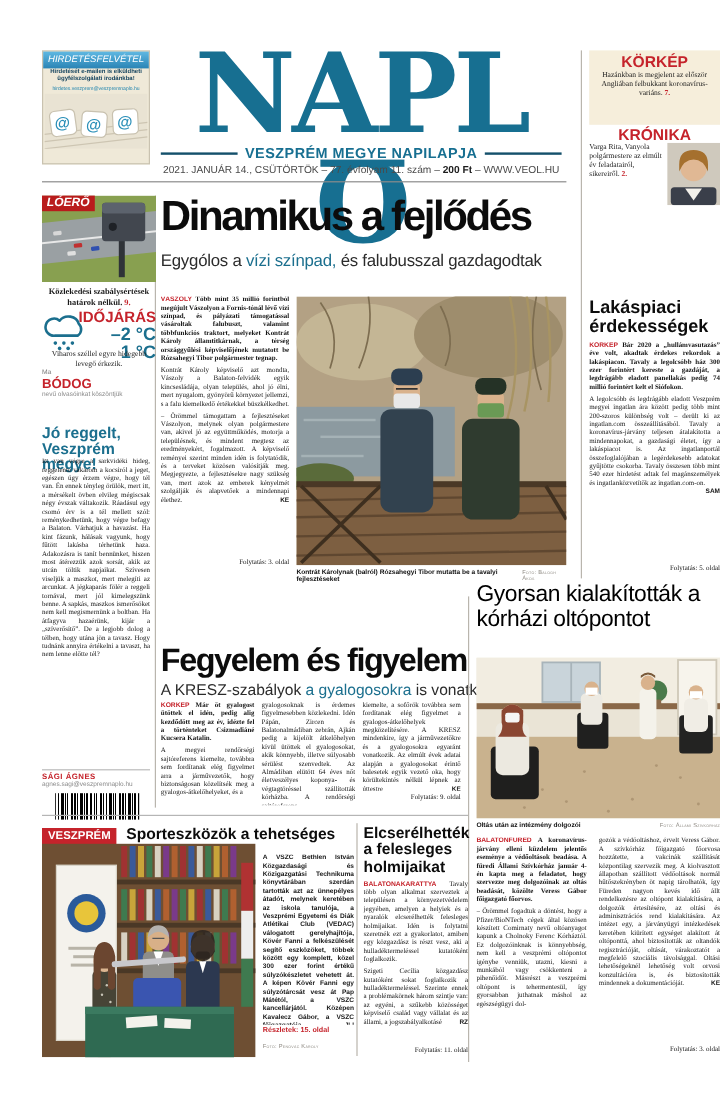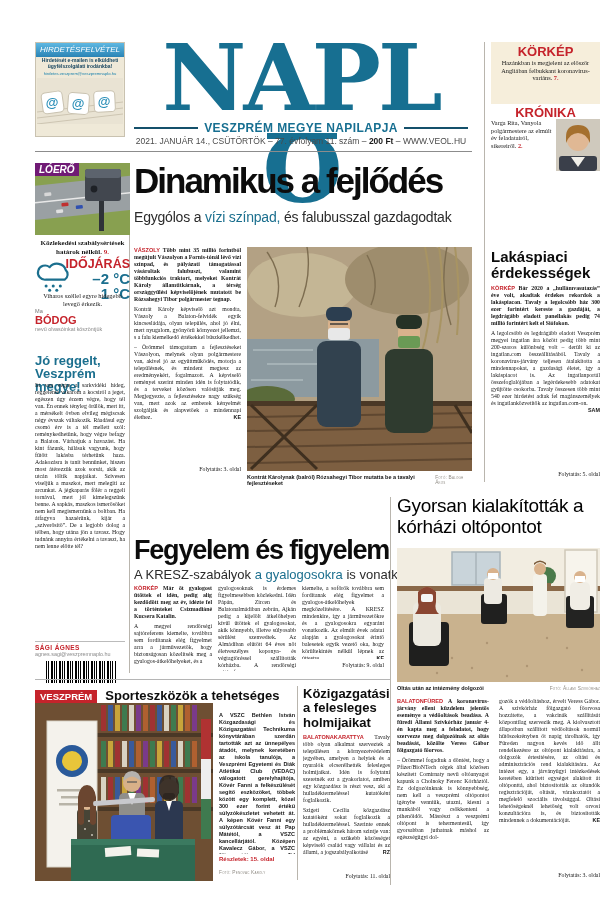--- a/index.html
+++ b/index.html
@@ -42,21 +42,21 @@
   .h-fegyelem{font-family:"Liberation Sans",sans-serif;font-weight:bold;font-size:27px;line-height:1;
               letter-spacing:-1.2px;color:#0c0c0c}
   .sub-fegyelem{font-family:"Liberation Sans",sans-serif;font-size:13px;color:#2b2b2b}
   .h-olto{font-family:"Liberation Sans",sans-serif;font-size:19px;line-height:1.12;color:#000;letter-spacing:-.3px}
   .h-lakas{font-family:"Liberation Sans",sans-serif;font-weight:bold;font-size:15px;line-height:1.05;color:#0c0c0c}
   .h-csere{font-family:"Liberation Sans",sans-serif;font-weight:bold;font-size:13px;line-height:1.1;color:#0c0c0c}
   .h-atleta{font-family:"Liberation Sans",sans-serif;font-weight:bold;font-size:13px;color:#0c0c0c}
   .h-greeting{font-family:"Liberation Sans",sans-serif;font-weight:bold;font-size:13px;line-height:1;color:#1b6f8e}
 
   
-  .loero-label{position:absolute;left:0;top:0;background:#701a75;color:#fff;
+  .loero-label{position:absolute;left:0;top:0;background:#b91c1c;color:#fff;
                font-family:"Liberation Sans",sans-serif;font-weight:bold;font-style:italic;
                font-size:10px;padding:1px 4px}
   .loero-cap{font-size:7px;line-height:8.5px;font-weight:bold;color:#1a1a1a}
   .weather-label{font-size:12.5px;text-align:right}
   .temp{font-family:"Liberation Sans",sans-serif;font-weight:bold;color:#1b6f8e;font-size:15px;
         line-height:1;text-align:right}
   .weather-text{font-size:6.4px;line-height:7.6px;text-align:center;color:#222}
   .nameday-prefix{font-family:"Liberation Sans",sans-serif;font-size:5.6px;color:#777}
   .nameday-name{font-family:"Liberation Sans",sans-serif;font-weight:bold;font-size:11px;color:#c5232b;line-height:1.1}
   .nameday-suffix{font-family:"Liberation Sans",sans-serif;font-size:5.4px;color:#8a8a8a}
@@ -285,21 +285,21 @@
     <p class="bt">A megyei rendőrségi sajtóreferens kiemelte, továbbra sem fordítanak elég figyelmet arra a járművezetők, hogy biztonságosan közelítsék meg a gyalogos-átkelőhelyeket, és a</p>
   </div>
   <div class="abs bt clip" style="left:218px;top:585px;width:78px;height:86px">gyalogosoknak is érdemes figyelmesebben közlekedni. Idén Pápán, Zircen és Balatonalmádiban zebrán, Ajkán pedig a kijelölt átkelőhelyen kívül ütöttek el gyalogosokat, akik könnyebb, illetve súlyosabb sérülést szenvedtek. Az Almádiban elütött 64 éves nőt életveszélyes koponya- és végtagtöréssel szállították kórházba. A rendőrségi sajtóreferens</div>
   <div class="abs clip" style="left:302px;top:585px;width:82px;height:74px">
     <p class="bt"><span>kiemelte, a sofőrök továbbra sem fordítanak elég figyelmet a gyalogos-átkelőhelyek megközelítésére. A KRESZ mindenkire, így a járművezetőkre és a gyalogosokra egyaránt vonatkozik. Az elmúlt évek adatai alapján a gyalogosokat érintő balesetek egyik vezető oka, hogy körültekintés nélkül lépnek az úttestre</span><span class="sig">KE</span></p>
   </div>
   <div class="abs cont" style="left:302px;top:662px;width:82px">Folytatás: 9. oldal</div>
 
   <div class="abs vrule" style="left:390px;top:497px;height:388px"></div>
 
-  <div class="abs h-olto" style="left:397px;top:495px;width:203px">Gyorsan kialakították a kórházi oltópontot</div>
+  <div class="abs h-olto" style="left:397px;top:485px;width:203px">Gyorsan kialakították a kórházi oltópontot</div>
 
   <svg class="abs" style="left:397px;top:548px" width="203" height="134" viewBox="0 0 203 134">
     <rect width="203" height="134" fill="#eae4d6"></rect>
     <rect x="0" y="0" width="203" height="40" fill="#f2ede1"></rect>
     <rect x="0" y="38" width="203" height="5" fill="#8a6848"></rect>
     <rect x="55" y="4" width="48" height="33" fill="#c9d4da" stroke="#a8b4ba" stroke-width="1.5"></rect>
     <line x1="79" y1="4" x2="79" y2="37" stroke="#a8b4ba" stroke-width="1.5"></line>
     <rect x="168" y="2" width="32" height="62" fill="#f7f4ec" stroke="#cfc8b8" stroke-width="1.5"></rect>
     <circle cx="150" cy="28" r="9" fill="#4a7a4a"></circle>
       <rect x="146" y="35" width="8" height="7" fill="#8a6a4a"></rect>
@@ -461,20 +461,20 @@
     <rect x="70" y="144" width="26" height="9" fill="#f4f2ec" transform="rotate(-4 83 148)"></rect>
     <rect x="102" y="146" width="22" height="8" fill="#f4f2ec" transform="rotate(3 113 150)"></rect>
   </svg>
 
   <div class="abs clip" style="left:219px;top:712px;width:76px;height:142px">
     <p class="bt" style="font-weight:bold;font-family:'Liberation Sans',sans-serif;font-size:5.5px;line-height:7px"><span>A VSZC Bethlen István Közgazdasági és Közigazgatási Technikuma könyvtárában szerdán tartották azt az ünnepélyes átadót, melynek keretében az iskola tanulója, a Veszprémi Egyetemi és Diák Atlétikai Club (VEDAC) válogatott gerelyhajítója, Kövér Fanni a felkészülését segítő eszközöket, többek között egy komplett, közel 300 ezer forint értékű súlyzókészletet vehetett át. A képen Kövér Fanni egy súlyzótárcsát vesz át Pap Mátétól, a VSZC kancellárjától. Középen Kavalecz Gábor, a VSZC főigazgatója </span><span class="sig">JLI</span></p>
   </div>
   <div class="abs details-line" style="left:219px;top:856px;width:76px">Részletek: 15. oldal</div>
   <div class="abs credit" style="left:219px;top:870px;width:76px">Fotó: Penovác Károly</div>
 
-  <div class="abs h-csere" style="left:303px;top:687px;width:87px">Közigazgatási a felesleges holmijaikat</div>
+  <div class="abs h-csere" style="left:303px;top:687px;width:87px">Elcserélhették a felesleges holmijaikat</div>
   <div class="abs clip" style="left:303px;top:734px;width:87px;height:138px">
     <p class="bt"><span class="tag">BALATONAKARATTYA</span> <span>Tavaly több olyan alkalmat szerveztek a településen a környezetvédelem jegyében, amelyen a helyiek és a nyaralók elcserélhették felesleges holmijaikat. Idén is folytatni szeretnék ezt a gyakorlatot, amiben egy közgazdász is részt vesz, aki a hulladéktermeléssel kutatóként foglalkozik.</span></p>
     <p class="bt"><span>Szigeti Cecília közgazdász kutatóként sokat foglalkozik a hulladéktermeléssel. Szerinte ennek a problémakörnek három szintje van: az egyéni, a szűkebb közösséget képviselő család vagy vállalat és az állami, a jogszabályalkotásé </span><span class="sig">RZ</span></p>
   </div>
   <div class="abs cont" style="left:303px;top:873px;width:87px">Folytatás: 11. oldal</div>
 
 </div>
 
 </body></html>

